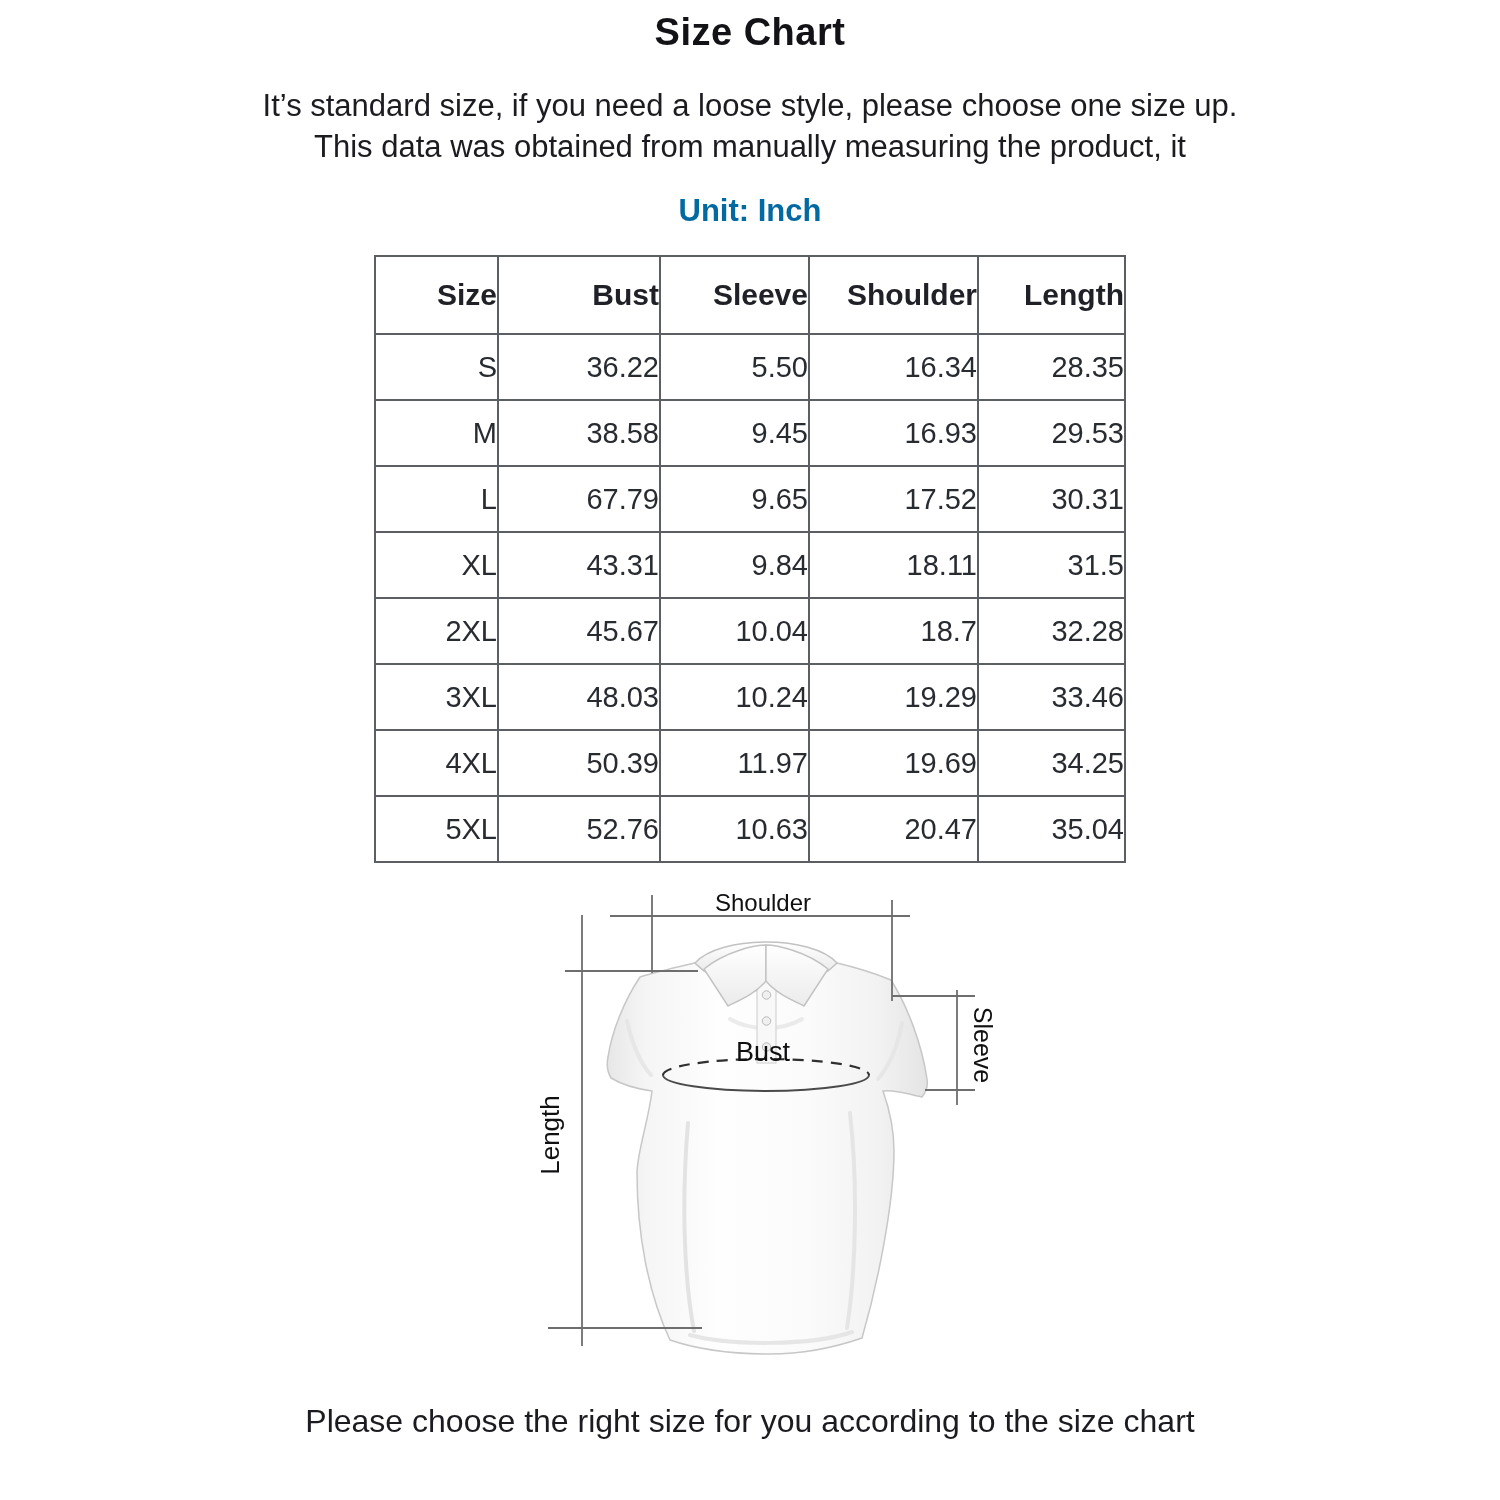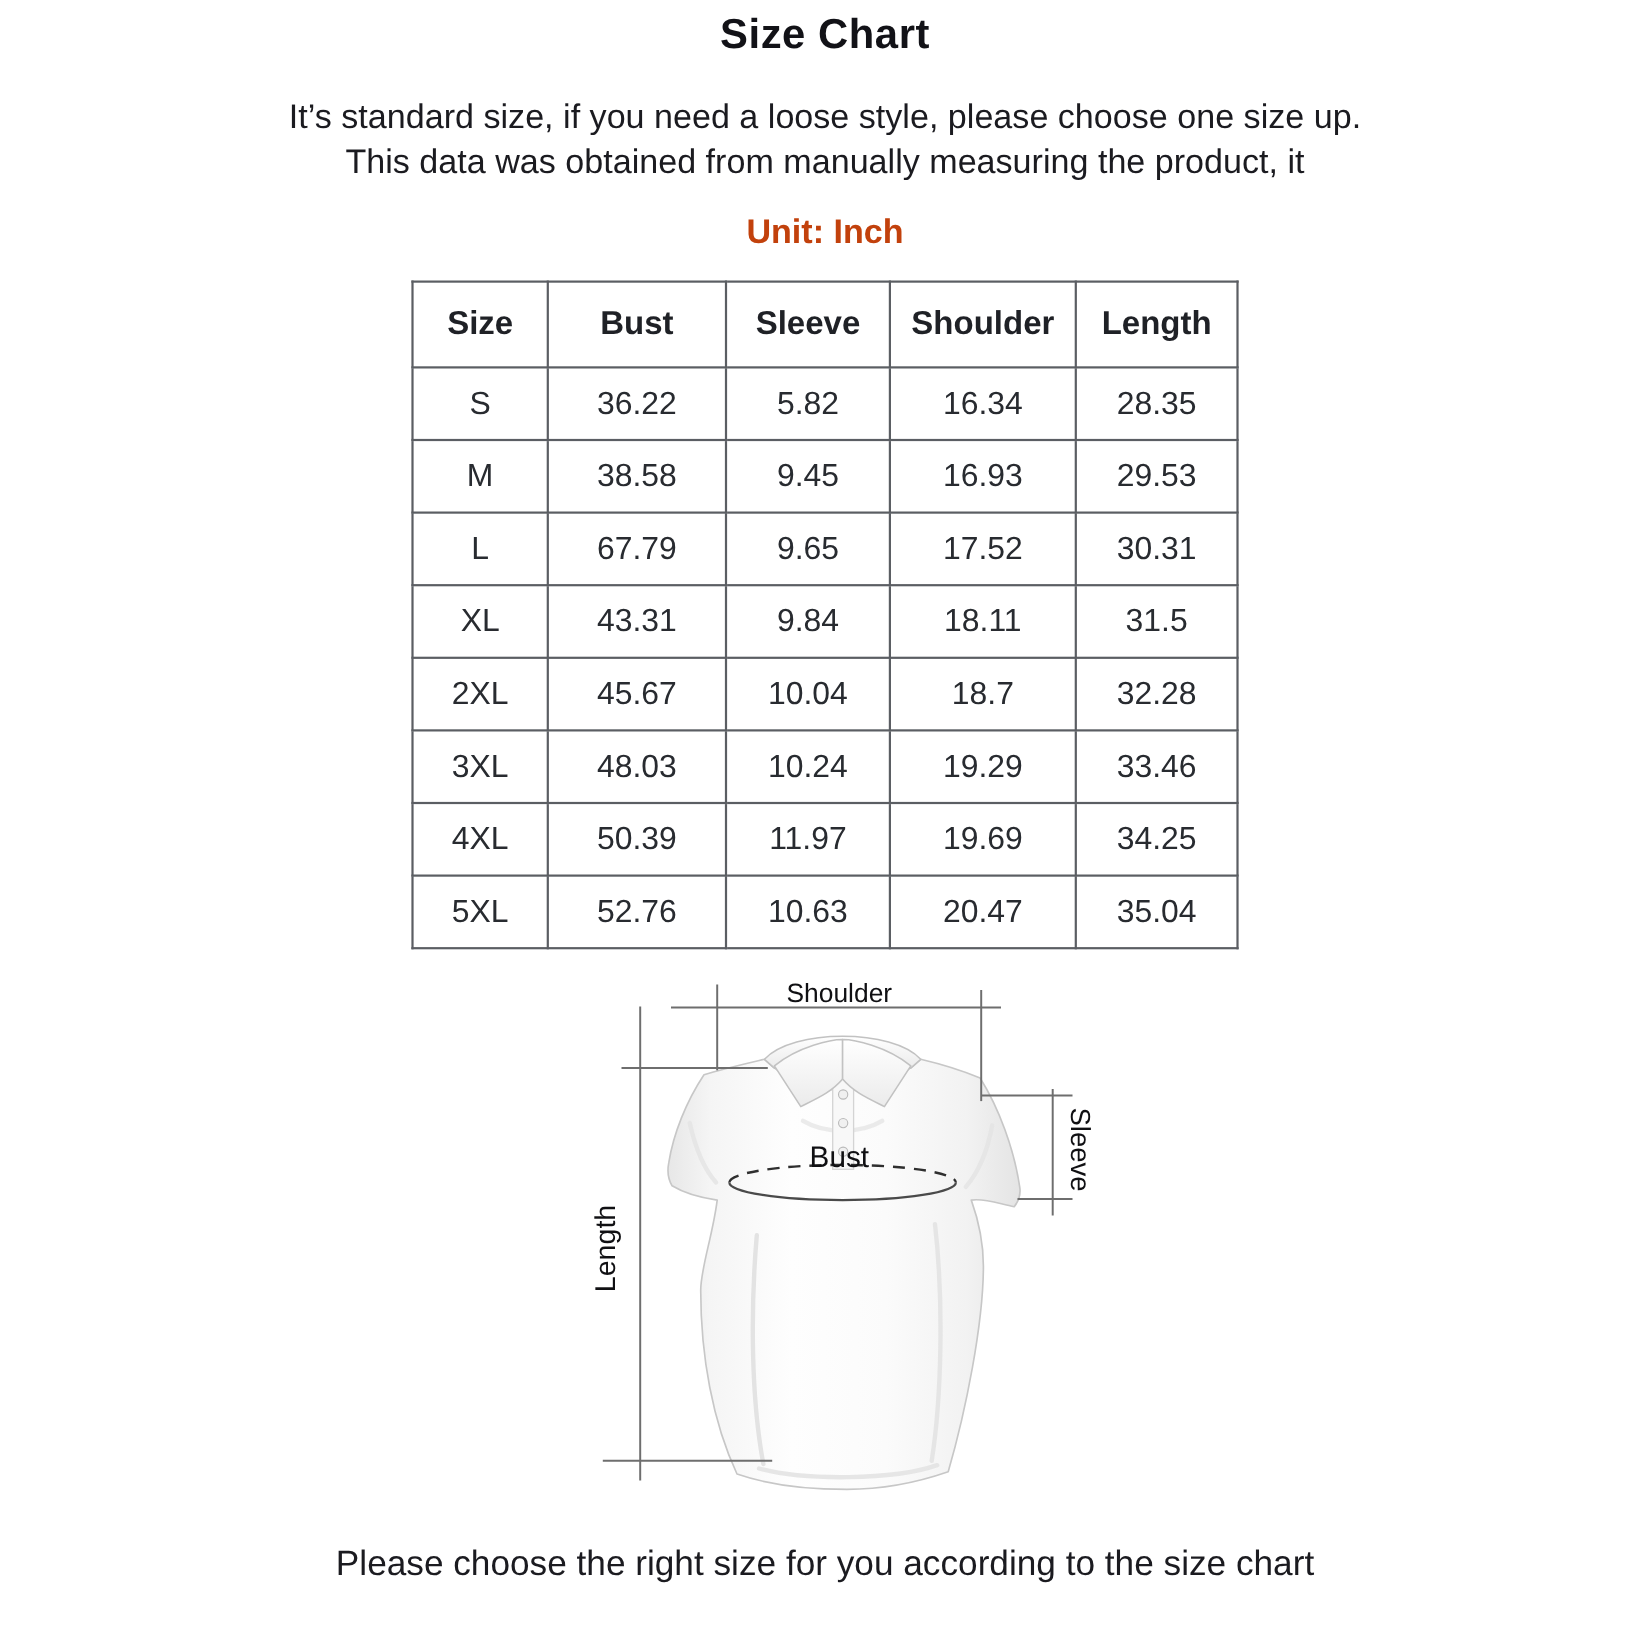--- a/index.html
+++ b/index.html
@@ -16,32 +16,32 @@
     padding-top: 10px;
     font-size: 38px; font-weight: 700; color: #121217;
     line-height: 44px; letter-spacing: 0.5px;
   }
   .note {
     margin-top: 31px;
     font-size: 31px; line-height: 41px; color: #1b1b20;
   }
   .unit {
     margin-top: 26px;
-    font-size: 31px; font-weight: 700; color: #c2410c;
+    font-size: 31px; font-weight: 700; color: #0369a1;
   }
 
   table.size-table {
     margin: 26px auto 0 auto;
     border-collapse: collapse;
     width: 750px;
     table-layout: fixed;
   }
   table.size-table th, table.size-table td {
     border: 2px solid #5b5e63;
-    text-align: center; vertical-align: middle;
+    text-align: right; vertical-align: middle;
     color: #282b30;
     font-size: 29px;
     padding: 0;
   }
   table.size-table th { height: 76px; font-weight: 700; font-size: 30px; color: #1f2126; }
   table.size-table td { height: 64px; font-weight: 400; }
 
   .diagram-wrap { margin-top: 10px; }
   svg.shirt-diagram { display: block; margin: 0 auto; transform: translateX(15px); }
   svg.shirt-diagram text {
@@ -85,21 +85,21 @@
         <th>Bust</th>
         <th>Sleeve</th>
         <th>Shoulder</th>
         <th>Length</th>
       </tr>
     </thead>
     <tbody>
       <tr>
         <td>S</td>
         <td>36.22</td>
-        <td>5.82</td>
+        <td>5.50</td>
         <td>16.34</td>
         <td>28.35</td>
       </tr>
       <tr>
         <td>M</td>
         <td>38.58</td>
         <td>9.45</td>
         <td>16.93</td>
         <td>29.53</td>
       </tr>

